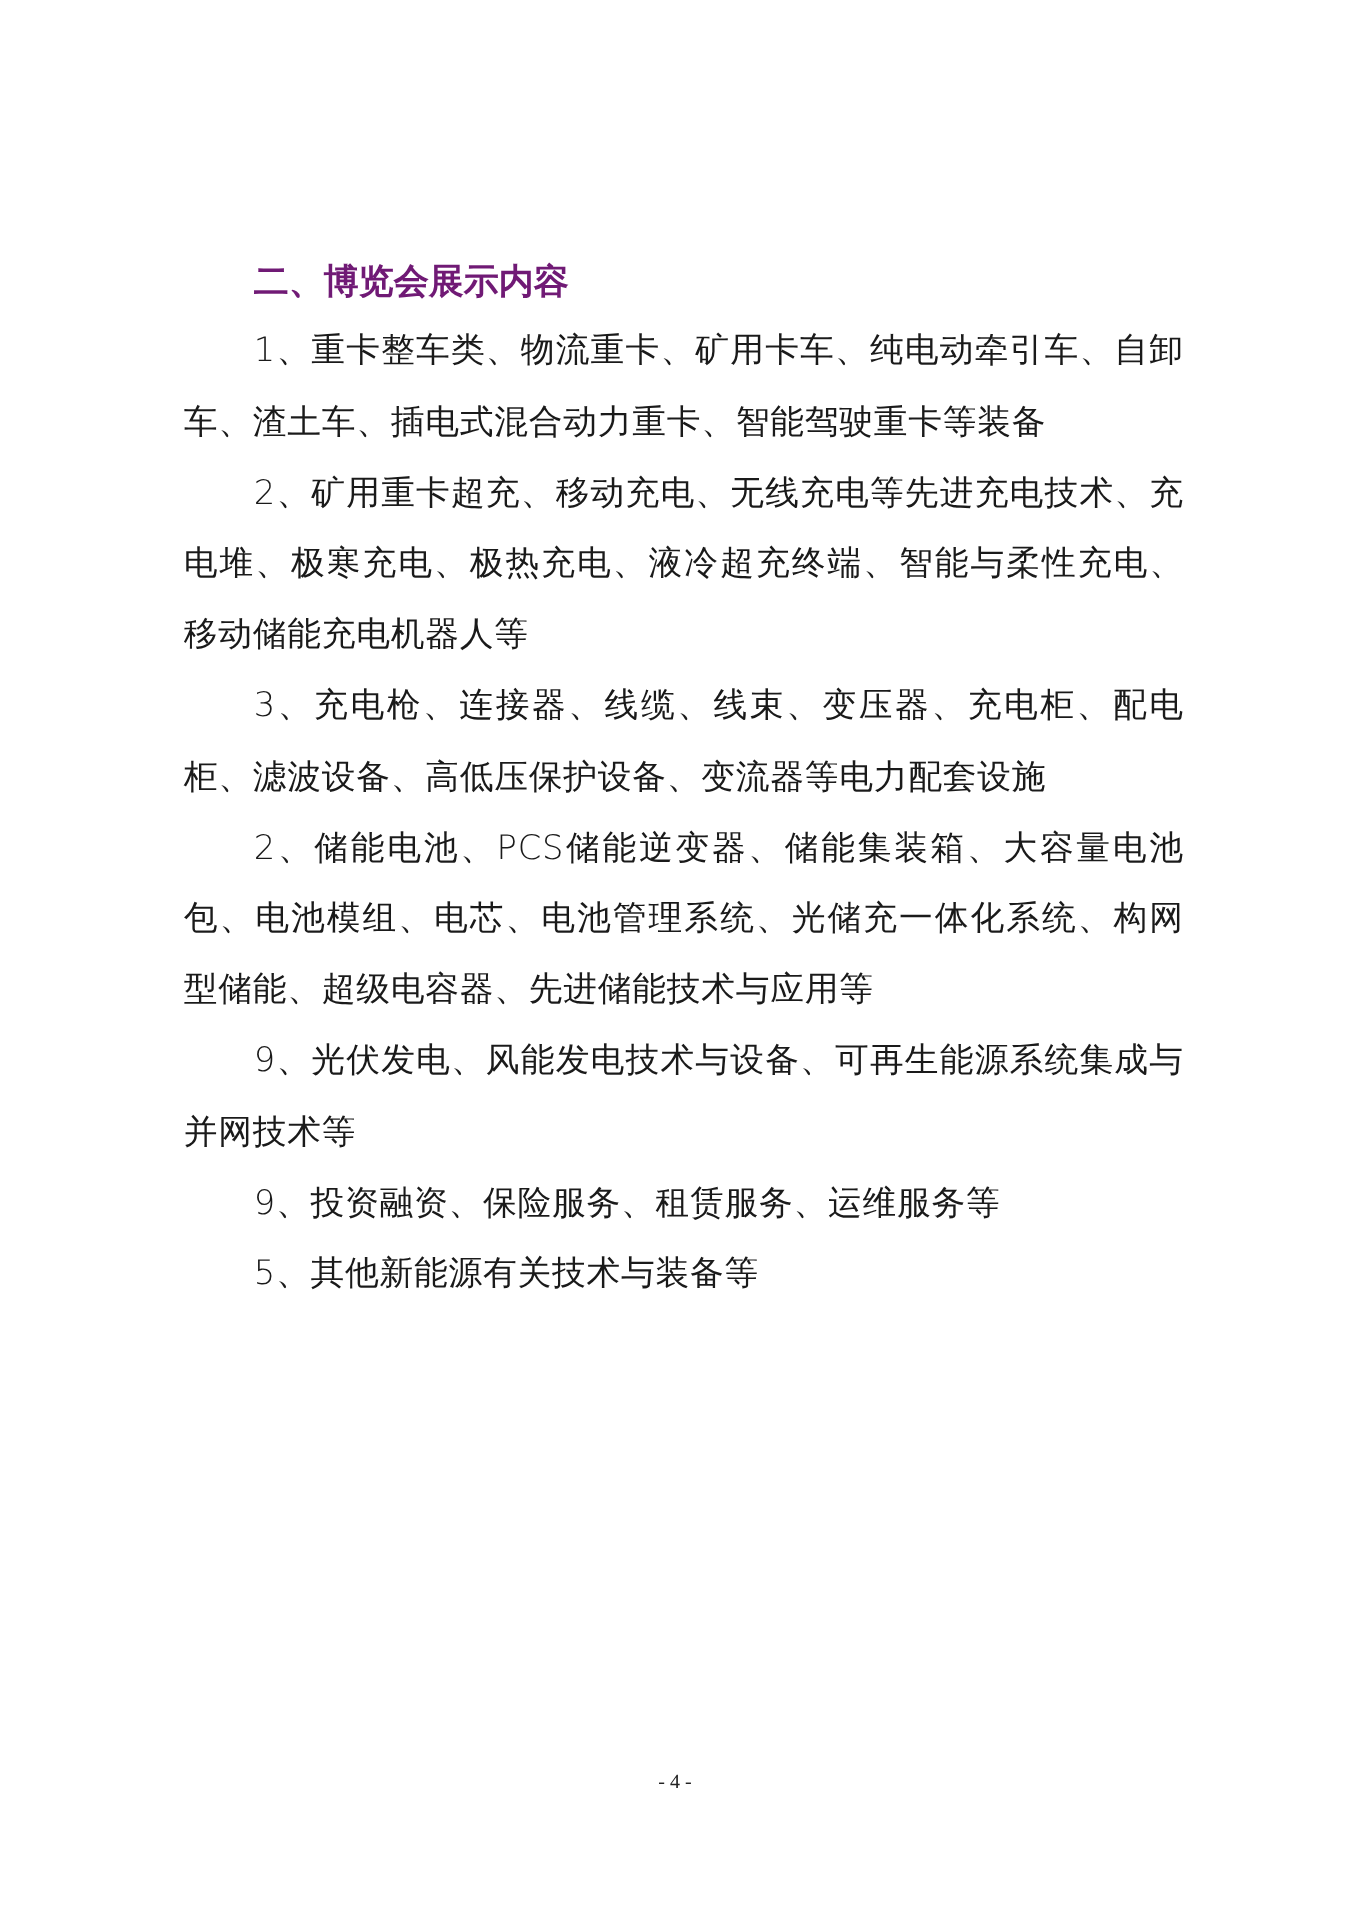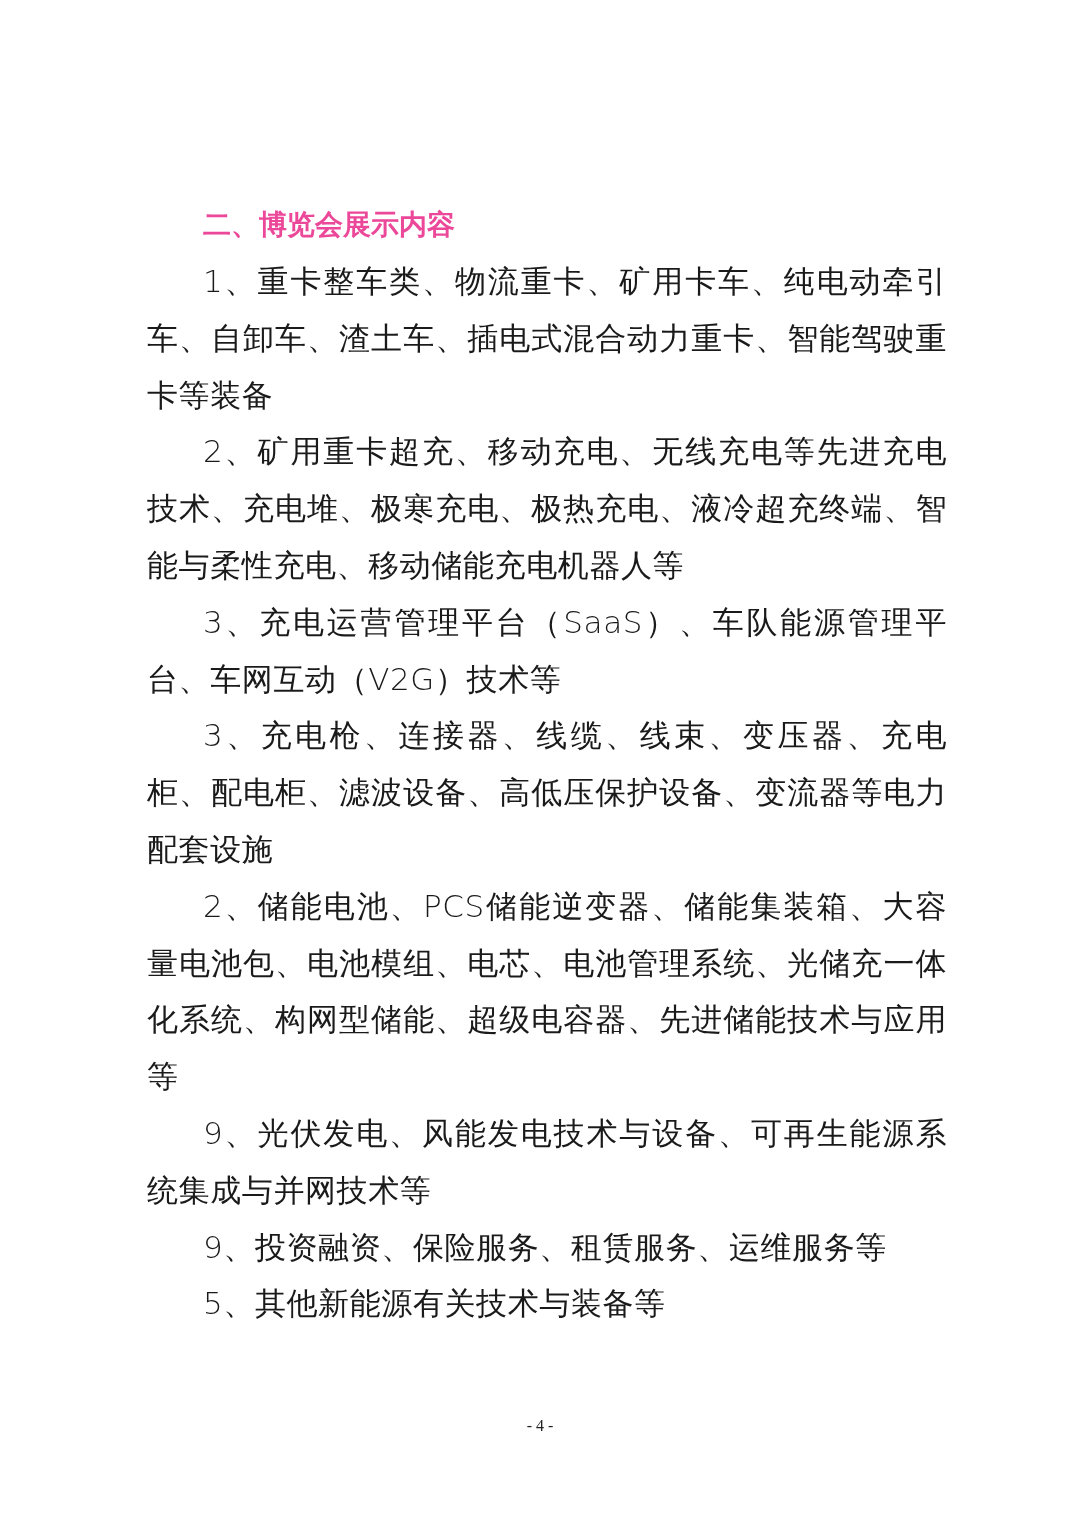--- a/index.html
+++ b/index.html
@@ -23,25 +23,25 @@
   }
   .heading {
     font-family: "DejaVu Sans", sans-serif;
     font-weight: bold;
     font-size: 28px;
     line-height: 57px;
     height: 57px;
     padding-left: 56px;
     margin: 0;
     letter-spacing: 0px;
-    color: #ec4899;
+    color: #701a75;
   }
   .para {
     font-family: "DejaVu Sans", sans-serif;
-    font-size: 31px;
+    font-size: 27px;
     line-height: 56.8px;
     text-indent: 56px;
     text-align: justify;
     text-justify: inter-character;
     margin: 0;
     letter-spacing: 0.6px;
     font-weight: 300;
     color: #1a1a1a;
   }
   .page-number {
@@ -55,21 +55,20 @@
     color: #222;
   }
 </style>
 </head>
 <body>
 
 <div class="page">
   <h2 class="heading">二、博览会展示内容</h2>
   <p class="para">1、重卡整车类、物流重卡、矿用卡车、纯电动牵引车、自卸车、渣土车、插电式混合动力重卡、智能驾驶重卡等装备</p>
   <p class="para">2、矿用重卡超充、移动充电、无线充电等先进充电技术、充电堆、极寒充电、极热充电、液冷超充终端、智能与柔性充电、移动储能充电机器人等</p>
-  <p class="para">3、充电运营管理平台（SaaS）、车队能源管理平台、车网互动（V2G）技术等</p>
   <p class="para">3、充电枪、连接器、线缆、线束、变压器、充电柜、配电柜、滤波设备、高低压保护设备、变流器等电力配套设施</p>
   <p class="para">2、储能电池、PCS储能逆变器、储能集装箱、大容量电池包、电池模组、电芯、电池管理系统、光储充一体化系统、构网型储能、超级电容器、先进储能技术与应用等</p>
   <p class="para">9、光伏发电、风能发电技术与设备、可再生能源系统集成与并网技术等</p>
   <p class="para">9、投资融资、保险服务、租赁服务、运维服务等</p>
   <p class="para">5、其他新能源有关技术与装备等</p>
 </div>
 
 <div class="page-number">- 4 -</div>
 
 </body></html>

